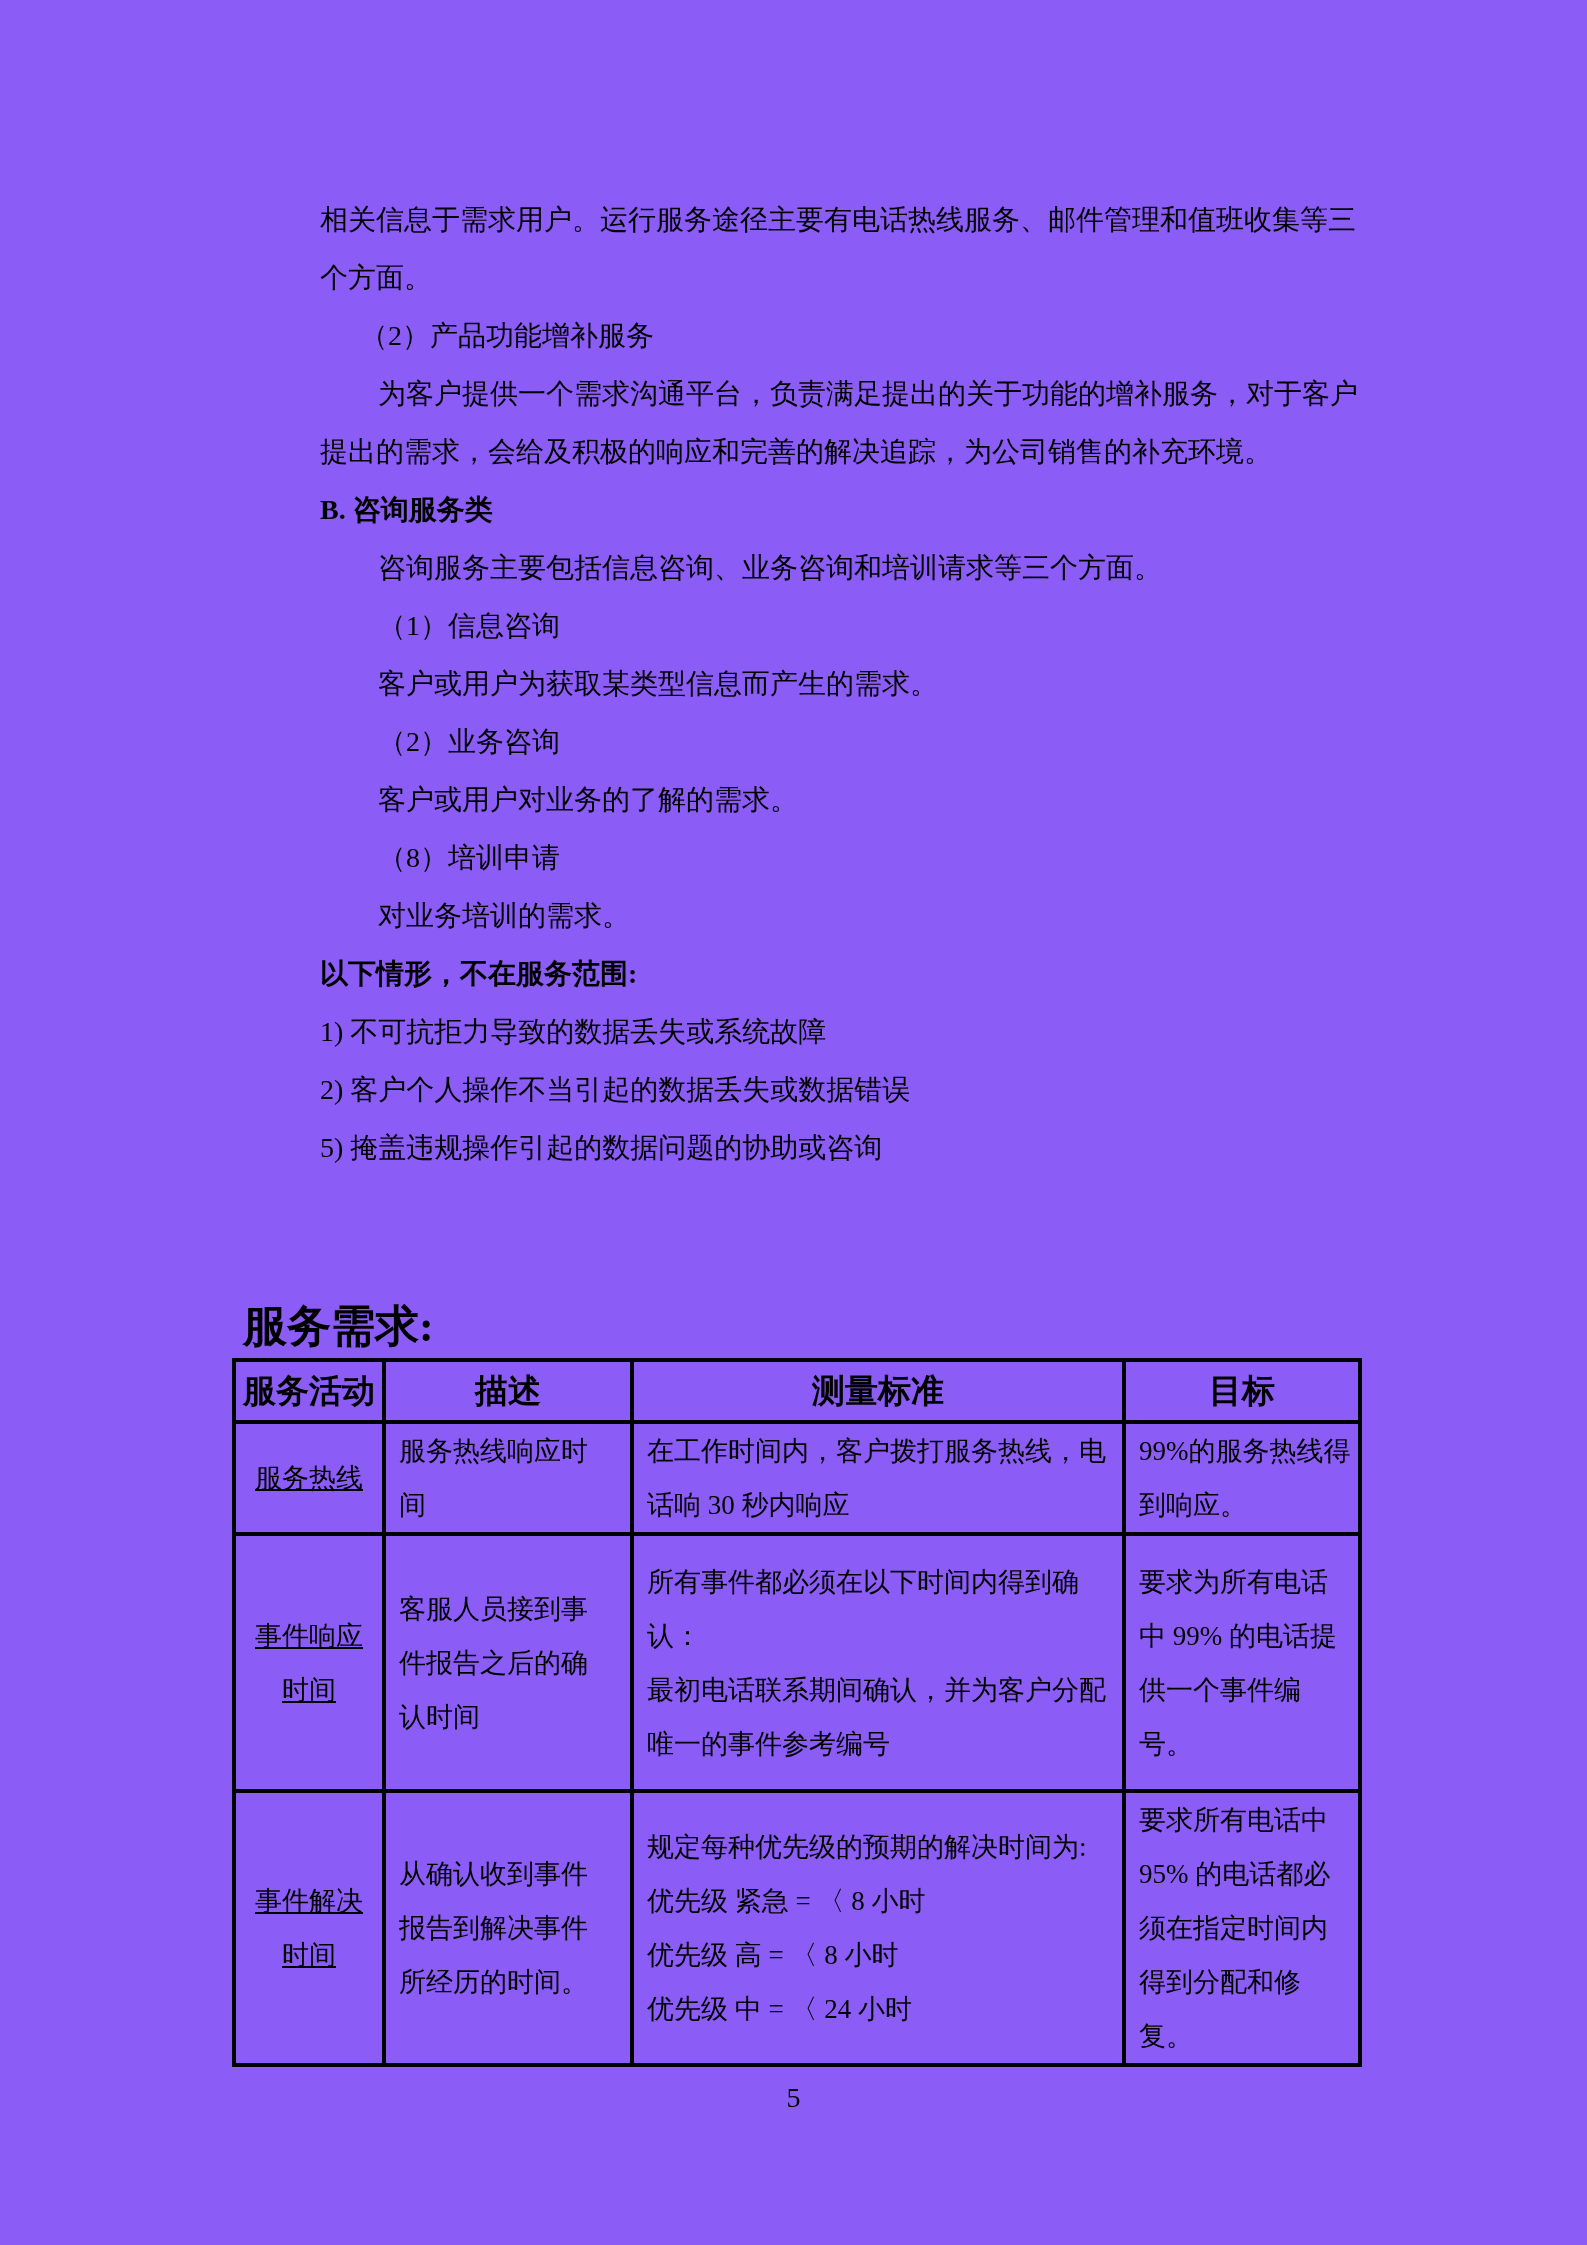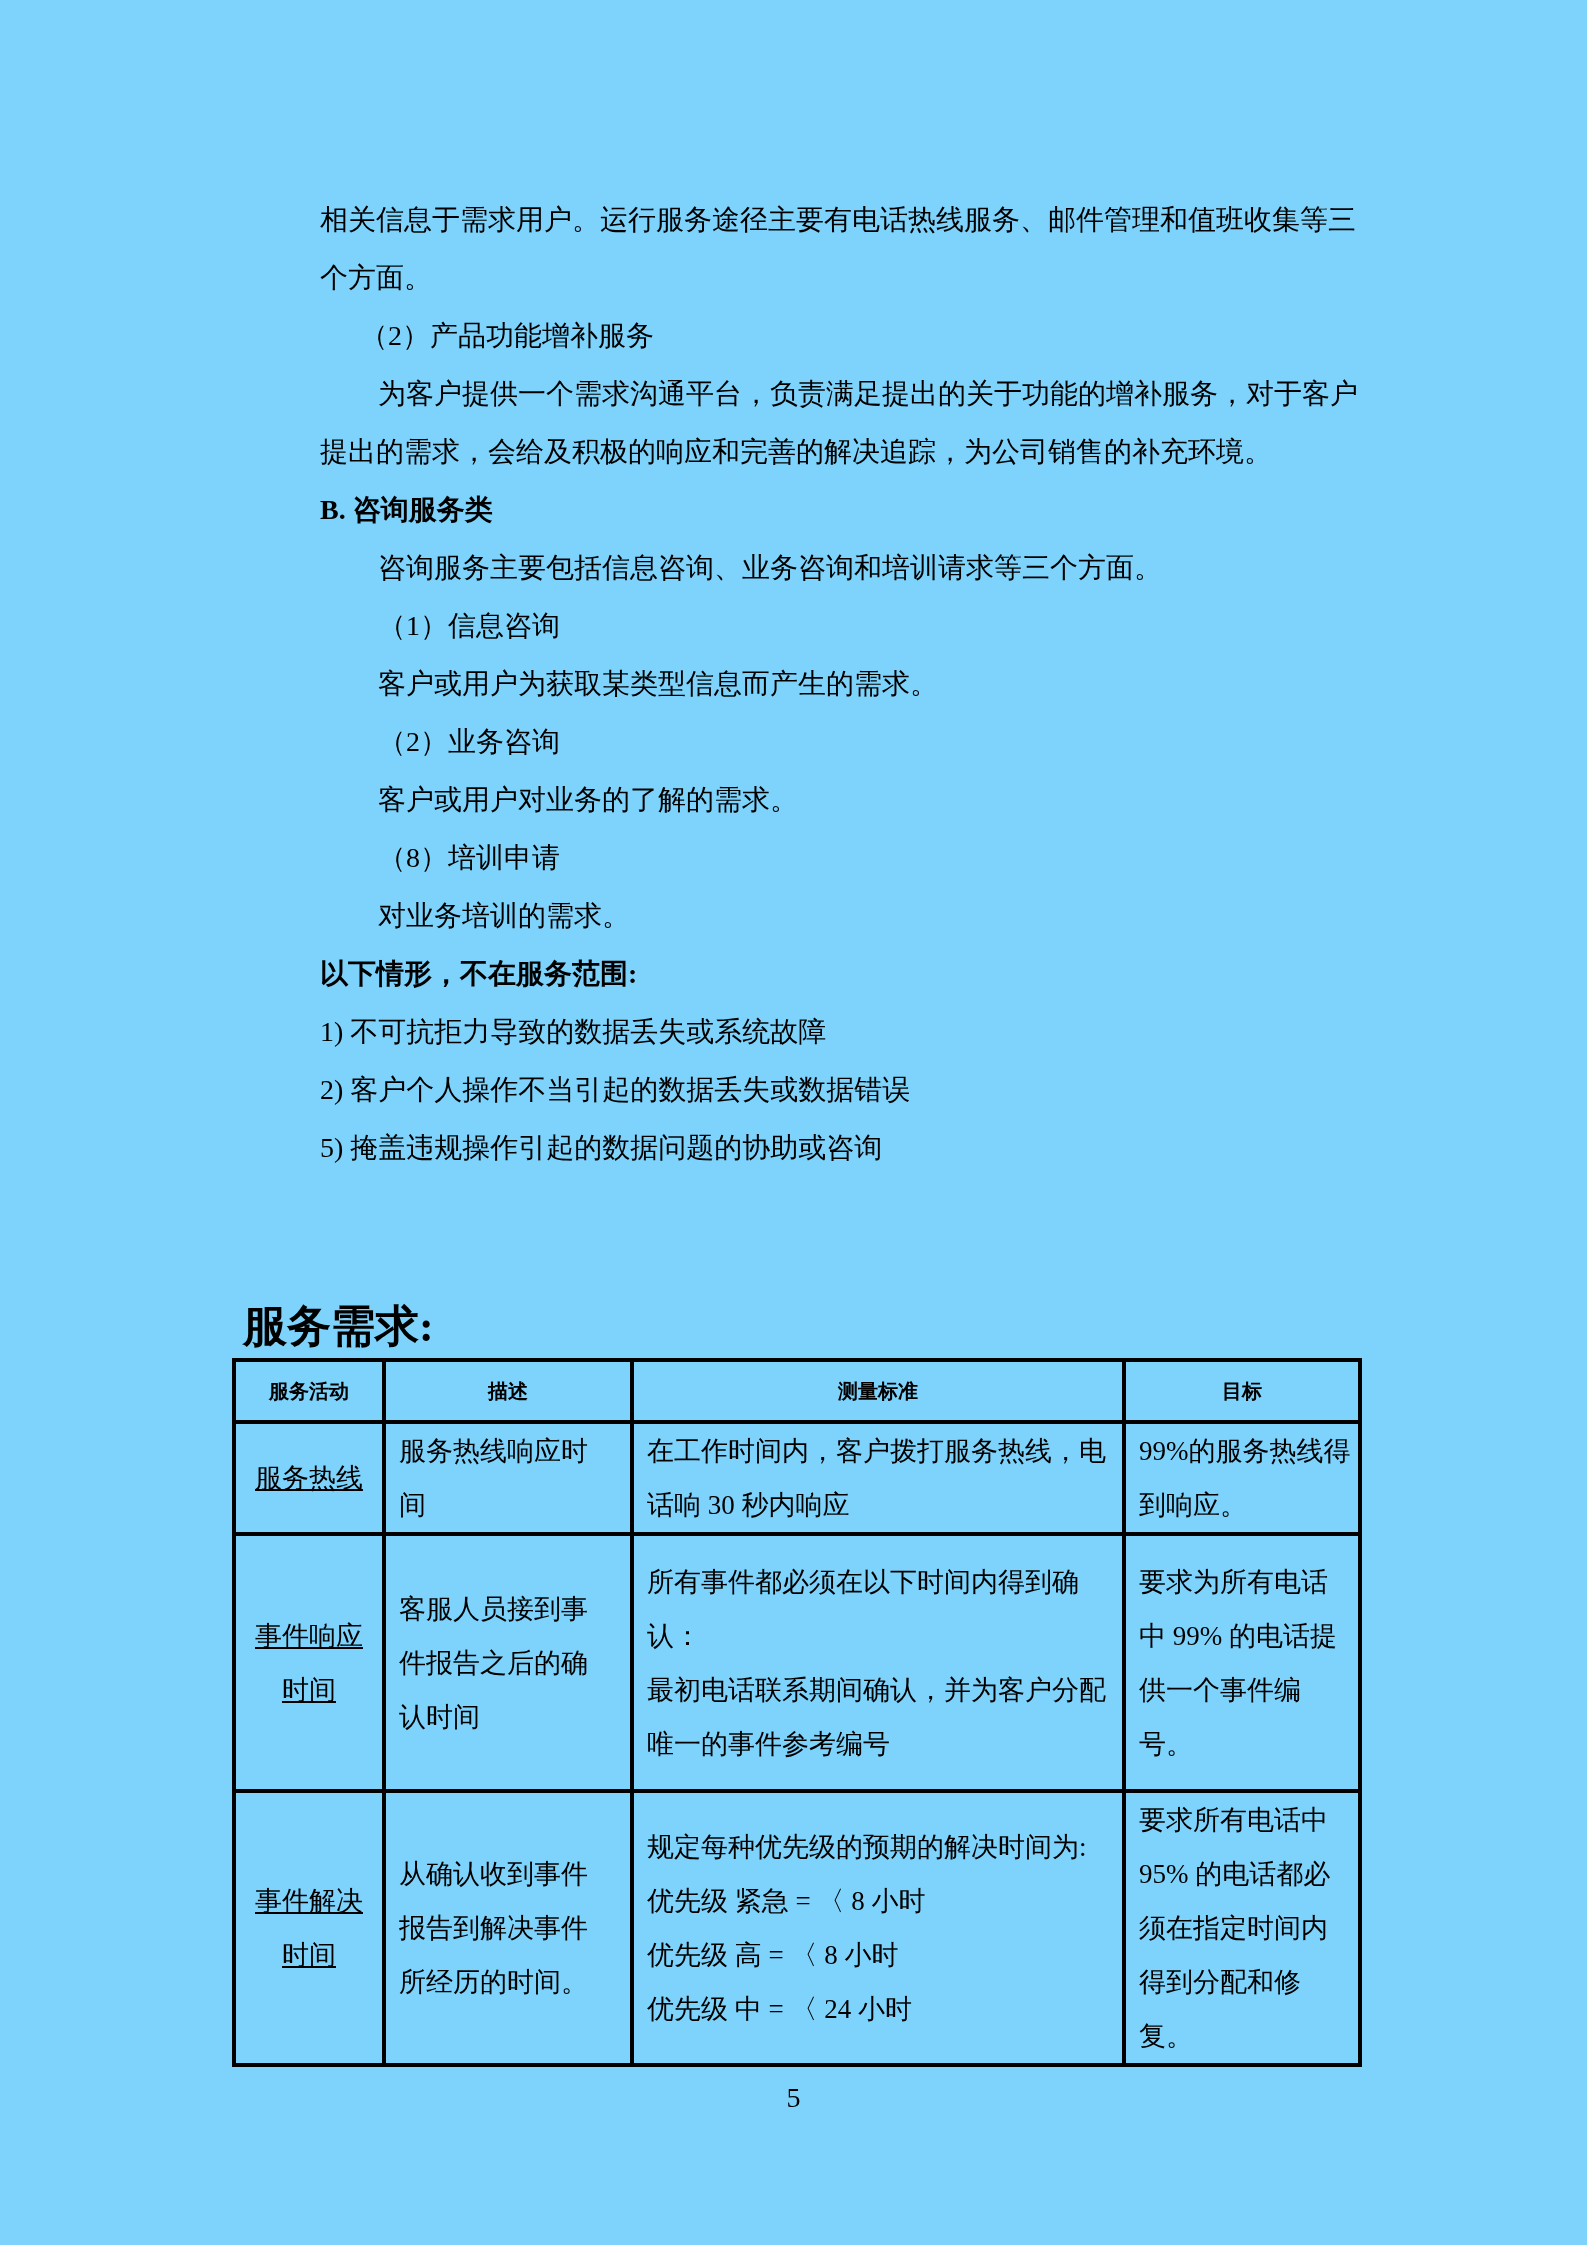--- a/index.html
+++ b/index.html
@@ -1,20 +1,20 @@
 <!DOCTYPE html>
 <html><head>
 <meta charset="utf-8">
 <style>
   * { margin:0; padding:0; box-sizing:border-box; }
   html,body { background:#ffffff; }
   .page {
     position:relative;
     width:1587px; height:2245px;
-    background:#7dd3fc;
+    background:#8b5cf6;
     color:#000;
     font-family:"Liberation Serif","DejaVu Serif",serif;
     overflow:hidden;
   }
   .body-lines {
     position:absolute; left:320px; top:191px; width:1060px;
     font-size:28px;
   }
   .line { height:58px; line-height:58px; white-space:nowrap; }
   .ind40 { padding-left:40px; }
@@ -30,21 +30,21 @@
     border-collapse:collapse; table-layout:fixed;
     font-size:27px;
   }
   .sla-table th, .sla-table td {
     border:4px solid #000;
     vertical-align:middle;
     line-height:54px;
     padding:0;
   }
   .sla-table th {
-    font-size:20px; font-weight:bold; text-align:center; height:62px;
+    font-size:33px; font-weight:bold; text-align:center; height:62px;
   }
   .sla-table td { white-space:pre-line; }
   td.c1 { text-align:center;text-decoration:underline; }
   td.c2, td.c3, td.c4 { text-align:left; padding-left:13px; padding-right:4px; }
   tr.r1 { height:103px; }
   tr.r2 { height:257px; }
   tr.r3 { height:245px; }
   .page-number {
     position:absolute; top:2078px; left:0; width:100%;
     text-align:center; font-size:28px; line-height:40px;

